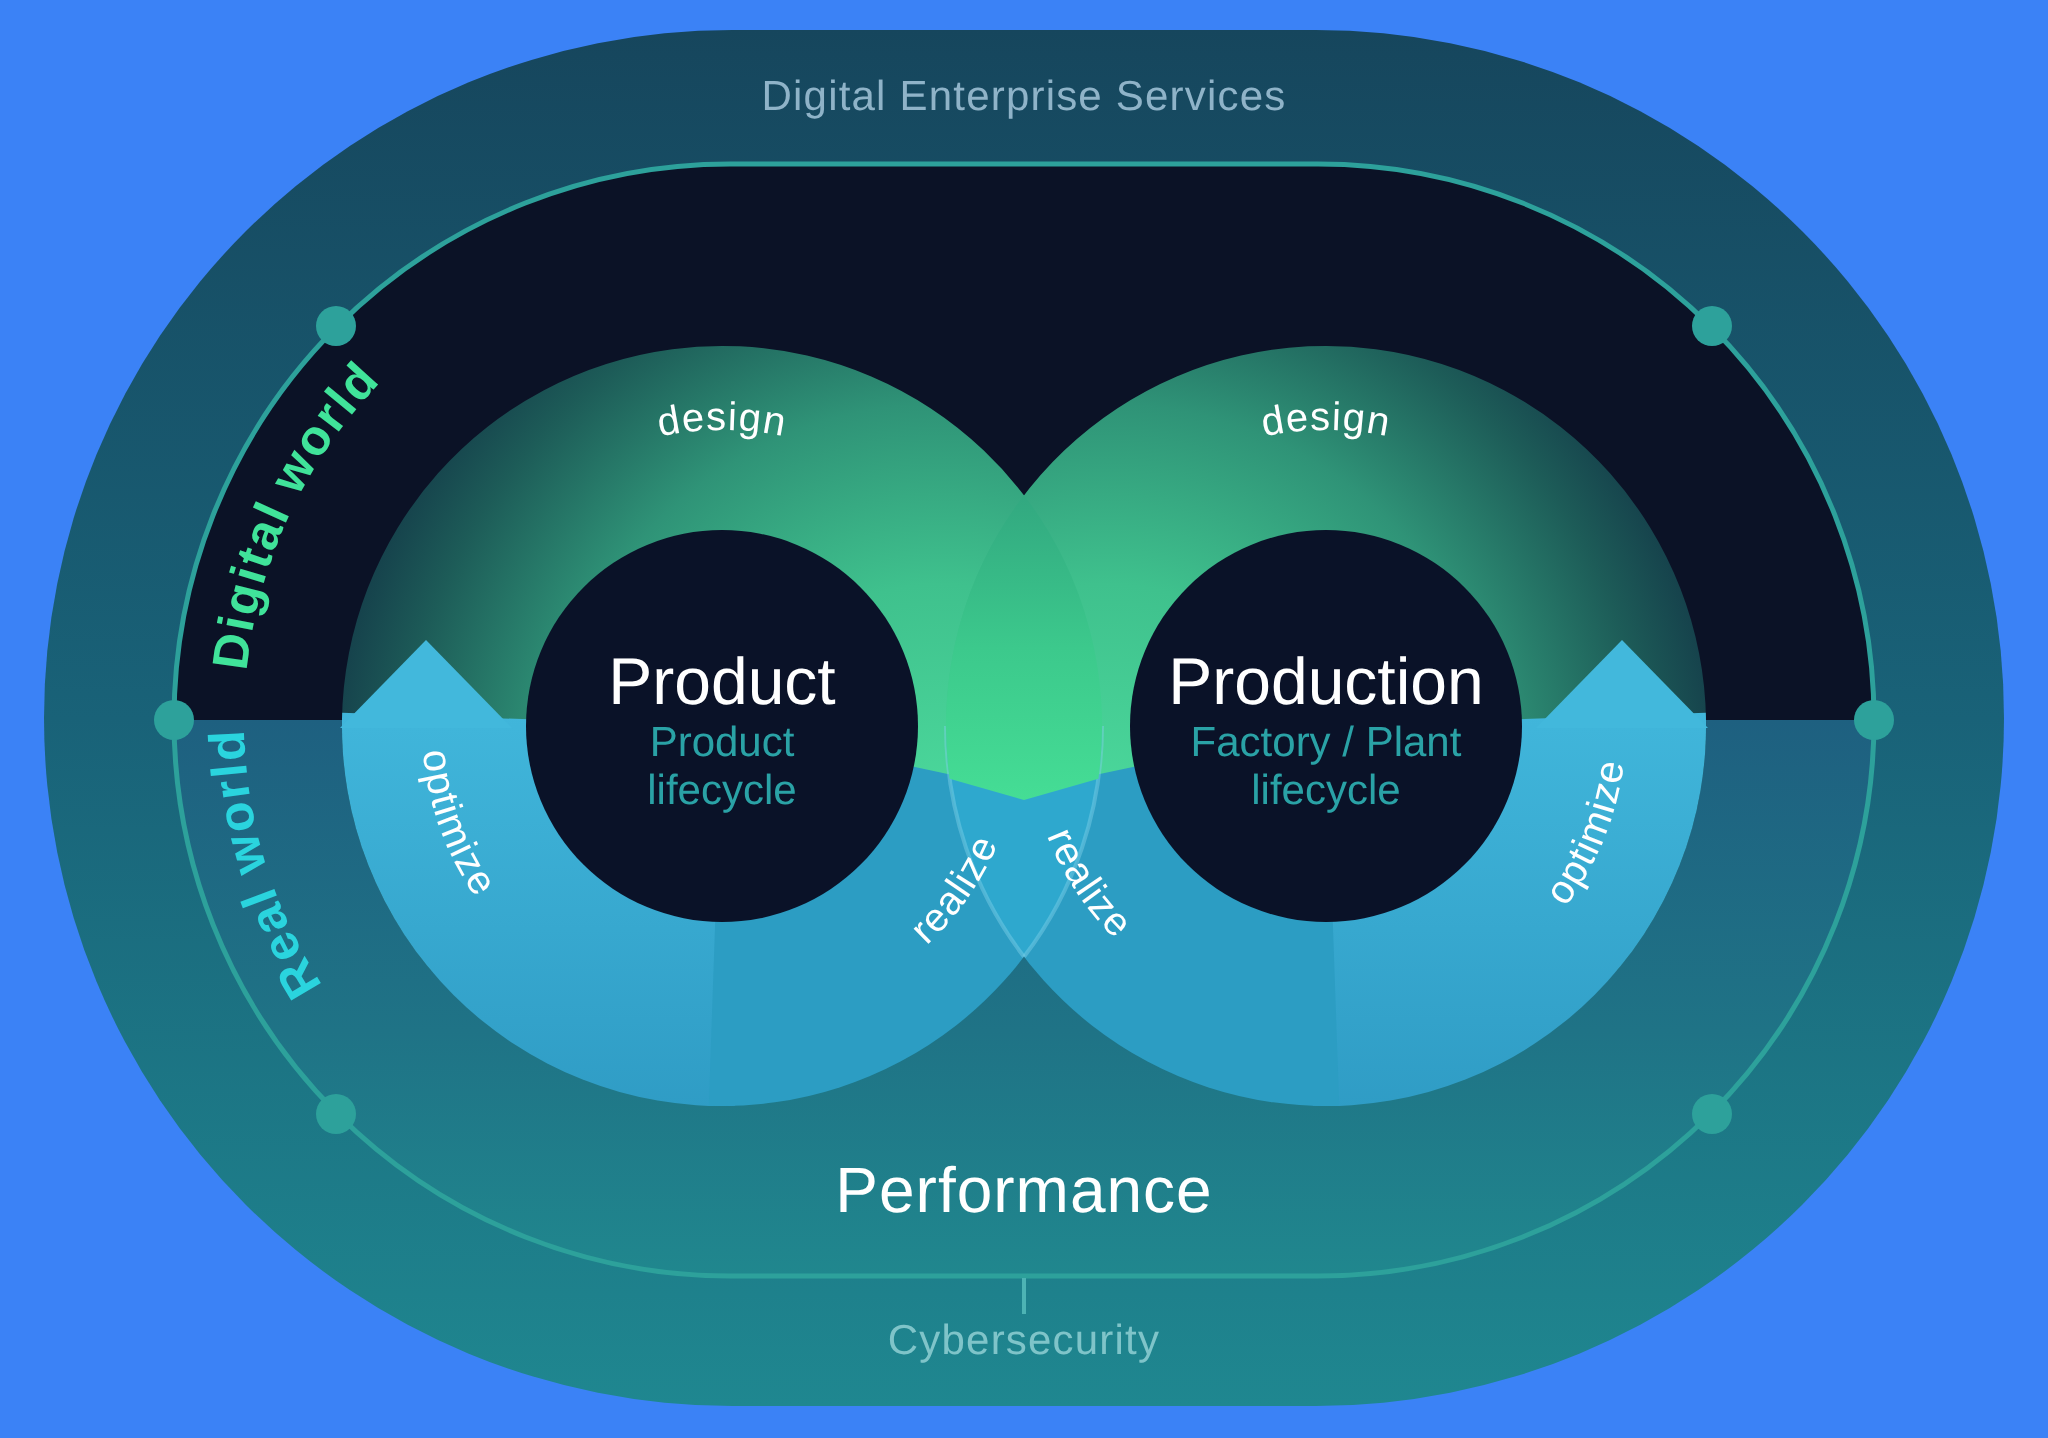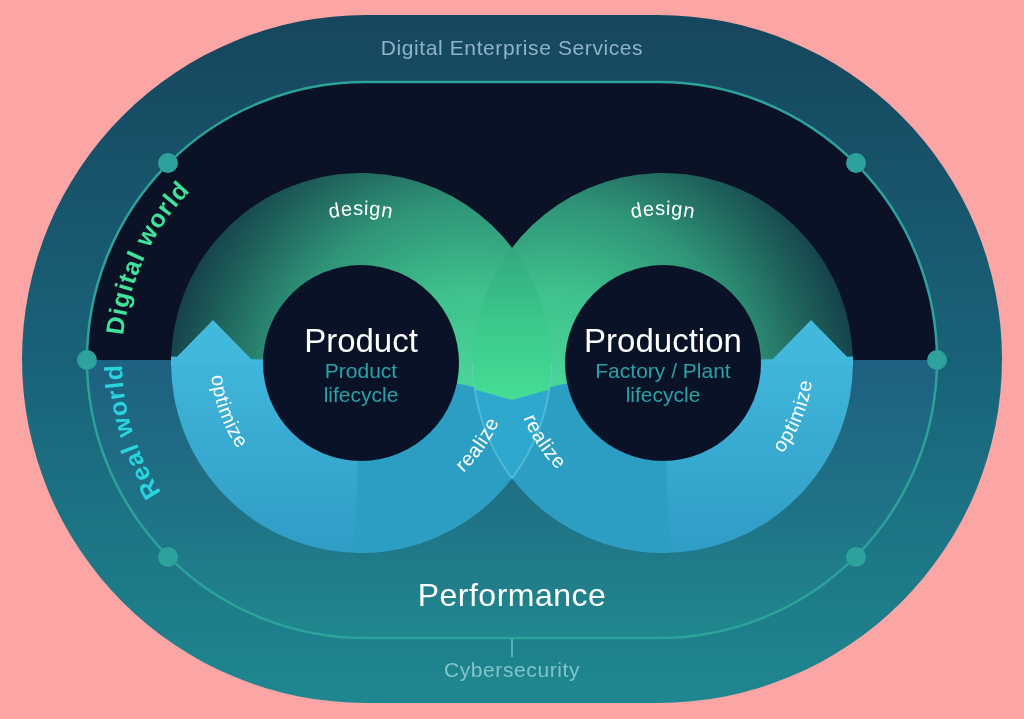--- a/index.html
+++ b/index.html
@@ -1,16 +1,16 @@
 <!DOCTYPE html>
 <html><head>
 <meta charset="utf-8">
 <style>
   html,body{margin:0;padding:0;background:#ffffff;}
-  .stage{width:1024px;height:719px;position:relative;background:#fca5a5;overflow:hidden;
+  .stage{width:1024px;height:719px;position:relative;background:#3b82f6;overflow:hidden;
          font-family:"Liberation Sans", sans-serif;}
   svg{display:block;}
   text{font-family:"Liberation Sans", sans-serif;}
   .t-services{font-size:21px;letter-spacing:.6px;}
   .t-world{font-size:25px;font-weight:bold;letter-spacing:1px;}
   .t-seg{font-size:20px;fill:#ffffff;letter-spacing:.6px;}
   .t-title{font-size:33px;fill:#ffffff;}
   .t-sub{font-size:21px;}
   .t-perf{font-size:32px;fill:#ffffff;letter-spacing:.5px;}
   .t-cyber{font-size:21px;letter-spacing:.6px;}

